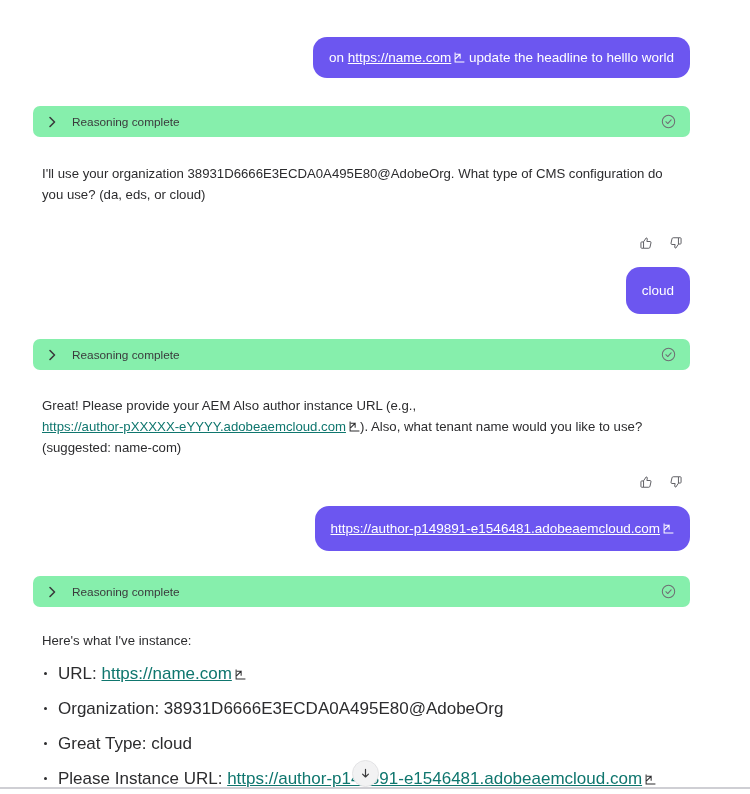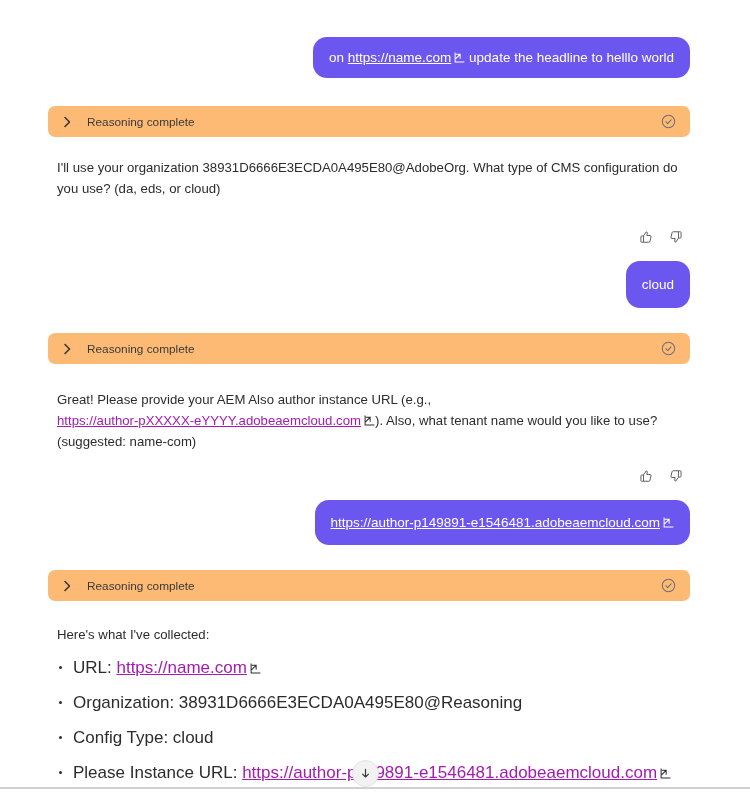--- a/index.html
+++ b/index.html
@@ -16,21 +16,20 @@
     height: 794px;
     background: #ffffff;
   }
   .conversation {
     position: absolute;
     left: 0; top: 0;
     width: 698px;
     height: 788px;
     background: #ffffff;
     overflow: hidden;
-    padding-left: 15px;
   }
   .right-gutter {
     position: absolute;
     left: 698px; top: 0;
     width: 52px; height: 794px;
     background: #ffffff;
   }
   .bottom-divider {
     position: absolute;
     left: 0; top: 787px;
@@ -63,21 +62,21 @@
   .bubble-user a, .bubble-user .lnk {
     color: #ffffff;
     text-decoration: underline;
     white-space: nowrap;
   }
 
   
   .reasoning-bar {
     margin: 0 8px 0 33px;
     height: 31px;
-    background: #fdba74;
+    background: #86efac;
     border-radius: 7px;
     display: flex;
     align-items: center;
     padding: 0 14px 0 12px;
   }
   .reasoning-bar .chev {
     width: 14px; height: 14px;
     flex: 0 0 14px;
     display: block;
     margin-right: 13px;
@@ -92,21 +91,21 @@
   
   .assistant {
     padding: 0 20px 0 42px;
     font-size: 13.2px;
     line-height: 21px;
     color: #2c2c2e;
   }
   .assistant p { margin: 0; }
   .assistant .ext {
     text-decoration: underline;
-    color: #a21caf;
+    color: #0f766e;
     white-space: nowrap;
   }
   ul.collected {
     list-style: none;
     margin: 13px 0 0 0;
     padding: 0;
   }
   ul.collected li {
     position: relative;
     padding-left: 16px;
@@ -173,21 +172,21 @@
       </span>
       <span class="reasoning-label">Reasoning complete</span>
       <span class="check-circle">
         <svg viewBox="0 0 16 16">
             <circle cx="8" cy="8" r="6.6" fill="none" stroke="#6e6e73" stroke-width="1.1"></circle>
             <path d="M5.2 8.2l2 2 3.6-4" fill="none" stroke="#6e6e73" stroke-width="1.1" stroke-linecap="round" stroke-linejoin="round"></path>
           </svg>
       </span>
     </div>
 
-    <div class="assistant" style="margin-top:20px;">
+    <div class="assistant" style="margin-top:26px;">
       <p>I'll use your organization 38931D6666E3ECDA0A495E80@AdobeOrg. What type of CMS configuration do you use? (da, eds, or cloud)</p>
     </div>
 
     <div class="feedback" style="margin-top:31px;">
       <span class="fb-icon">
         <svg viewBox="0 0 16 16">
             <path d="M5.2 14V6.6l3-4.4c.8-.1 1.3.4 1.3 1.2L9 6.3h3.6c.8 0 1.3.7 1.1 1.4l-1.1 5c-.1.7-.6 1.3-1.4 1.3H5.2z" fill="none" stroke="#5b5b60" stroke-width="1.1" stroke-linejoin="round"></path>
             <path d="M5.2 6.8H3.1c-.5 0-.9.4-.9.9v5.4c0 .5.4.9.9.9h2.1" fill="none" stroke="#5b5b60" stroke-width="1.1" stroke-linejoin="round"></path>
           </svg>
       </span>
@@ -258,27 +257,27 @@
       <span class="reasoning-label">Reasoning complete</span>
       <span class="check-circle">
         <svg viewBox="0 0 16 16">
             <circle cx="8" cy="8" r="6.6" fill="none" stroke="#6e6e73" stroke-width="1.1"></circle>
             <path d="M5.2 8.2l2 2 3.6-4" fill="none" stroke="#6e6e73" stroke-width="1.1" stroke-linecap="round" stroke-linejoin="round"></path>
           </svg>
       </span>
     </div>
 
     <div class="assistant" style="margin-top:23px;">
-      <p>Here's what I've collected:</p>
+      <p>Here's what I've instance:</p>
       <ul class="collected">
         <li><span>URL: </span><span class="ext">https://name.com</span><span class="ext-glyph"><svg viewBox="0 0 12 12">
                 <path d="M2.5 2.5h4.2M6.7 2.5v4.2M6.7 2.5L2.2 7M1.2 1.2v9.6h9.6" fill="none" stroke="#2c2c2e" stroke-width="1.1" stroke-linecap="square"></path>
               </svg></span></li>
-        <li><span>Organization: </span><span>38931D6666E3ECDA0A495E80@Reasoning</span></li>
-        <li><span>Config Type: </span><span>cloud</span></li>
+        <li><span>Organization: </span><span>38931D6666E3ECDA0A495E80@AdobeOrg</span></li>
+        <li><span>Great Type: </span><span>cloud</span></li>
         <li><span>Please Instance URL: </span><span class="ext">https://author-p149891-e1546481.adobeaemcloud.com</span><span class="ext-glyph"><svg viewBox="0 0 12 12">
                 <path d="M2.5 2.5h4.2M6.7 2.5v4.2M6.7 2.5L2.2 7M1.2 1.2v9.6h9.6" fill="none" stroke="#2c2c2e" stroke-width="1.1" stroke-linecap="square"></path>
               </svg></span></li>
 
       </ul>
 
     </div>
 
   </div>
 

